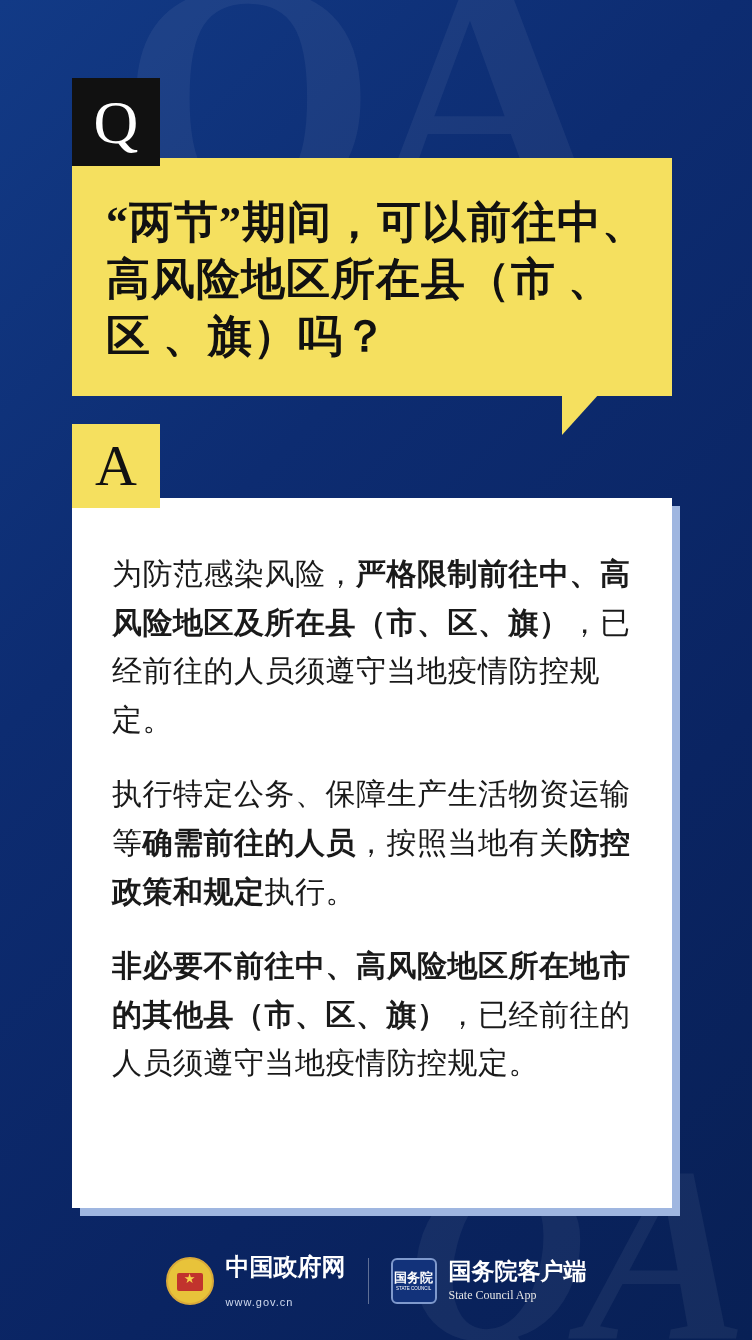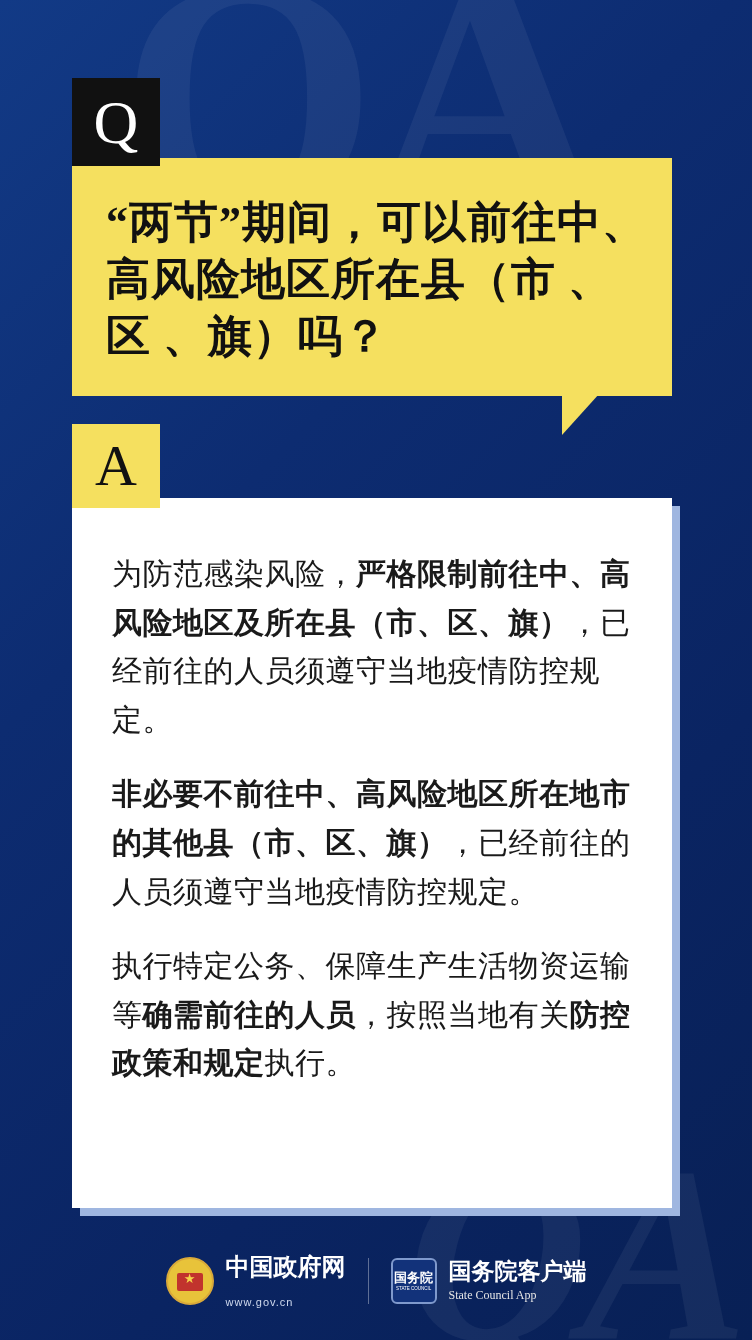--- a/index.html
+++ b/index.html
@@ -238,22 +238,22 @@
   </div>
   <div class="q-tail"></div>
 </div>
 
 <div class="a-wrap">
   <div class="a-shadow"></div>
   <div class="a-badge">A</div>
   <div class="a-card">
     <div id="answer-paragraphs">
         <p class="a-para"><span>为防范感染风险，</span><b>严格限制前往中、高风险地区及所在县（市、区、旗）</b><span>，已经前往的人员须遵守当地疫情防控规定。</span></p>
+        <p class="a-para"><span>执行特定公务、保障生产生活物资运输等</span><b>确需前往的人员</b><span>，按照当地有关</span><b>防控政策和规定</b><span>执行。</span></p>
         <p class="a-para"><b>非必要不前往中、高风险地区所在地市的其他县（市、区、旗）</b><span>，已经前往的人员须遵守当地疫情防控规定。</span></p>
-        <p class="a-para"><span>执行特定公务、保障生产生活物资运输等</span><b>确需前往的人员</b><span>，按照当地有关</span><b>防控政策和规定</b><span>执行。</span></p>
       </div>
   </div>
 </div>
 
 <div class="footer">
   <div class="footer-inner">
     <div class="emblem"></div>
     <div class="gov-text">
       <div class="gov-name">中国政府网</div>
       <div class="gov-url">www.gov.cn</div>

